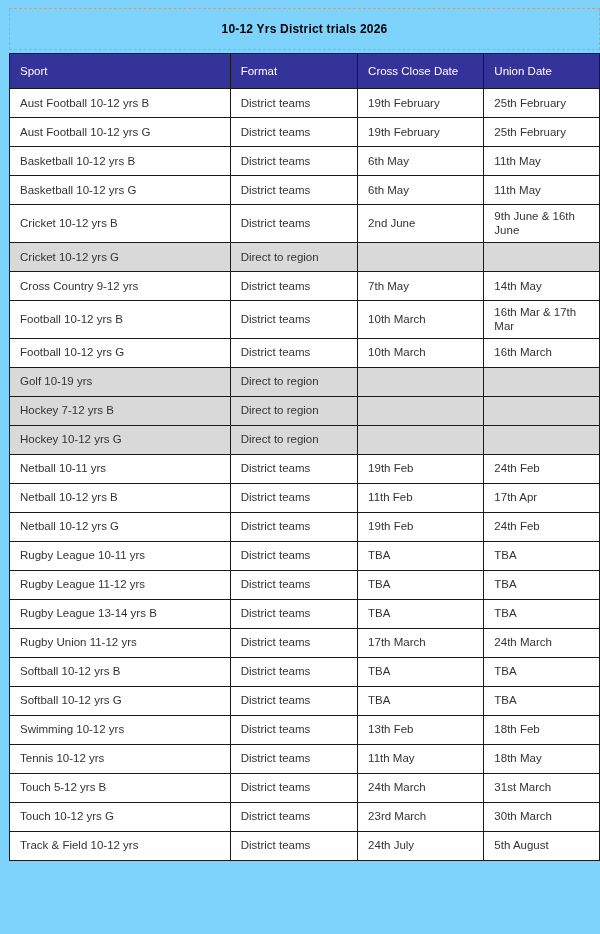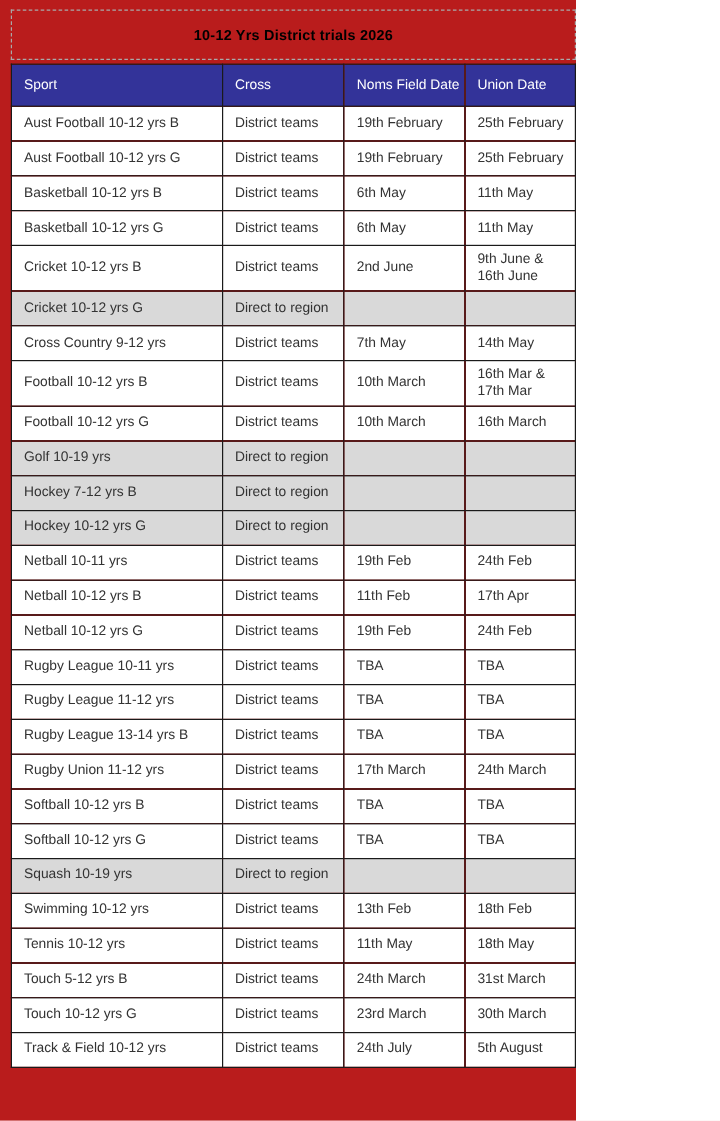--- a/index.html
+++ b/index.html
@@ -10,24 +10,24 @@
     --cell-text: #333333;
   }
   * { box-sizing: border-box; }
   html, body {
     margin: 0;
     padding: 0;
     background: #ffffff;
     font-family: "Liberation Sans", "DejaVu Sans", sans-serif;
   }
   .page {
-    width: 480px;
+    width: 600px;
     height: 934px;
     padding: 8px 0 0 9px;
-    background: #b91c1c;
+    background: #7dd3fc;
     overflow: hidden;
   }
   .title-box {
     border: 1px dashed #a9a9a9;
     height: 42px;
     display: flex;
     align-items: center;
     justify-content: center;
     margin-bottom: 3px;
   }
@@ -83,22 +83,22 @@
   <table class="trials">
     <colgroup>
       <col class="c-sport">
       <col class="c-format">
       <col class="c-noms">
       <col class="c-trial">
     </colgroup>
     <thead>
       <tr>
         <th>Sport</th>
-        <th>Cross</th>
-        <th>Noms Field Date</th>
+        <th>Format</th>
+        <th>Cross Close Date</th>
         <th>Union Date</th>
       </tr>
     </thead>
     <tbody>
         <tr>
       <td>Aust Football 10-12 yrs B</td>
       <td>District teams</td>
       <td>19th February</td>
       <td>25th February</td>
     </tr>
@@ -215,26 +215,20 @@
       <td>District teams</td>
       <td>TBA</td>
       <td>TBA</td>
     </tr>
         <tr>
       <td>Softball 10-12 yrs G</td>
       <td>District teams</td>
       <td>TBA</td>
       <td>TBA</td>
     </tr>
-        <tr class="shaded">
-      <td>Squash 10-19 yrs</td>
-      <td>Direct to region</td>
-      <td></td>
-      <td></td>
-    </tr>
         <tr>
       <td>Swimming 10-12 yrs</td>
       <td>District teams</td>
       <td>13th Feb</td>
       <td>18th Feb</td>
     </tr>
         <tr>
       <td>Tennis 10-12 yrs</td>
       <td>District teams</td>
       <td>11th May</td>

